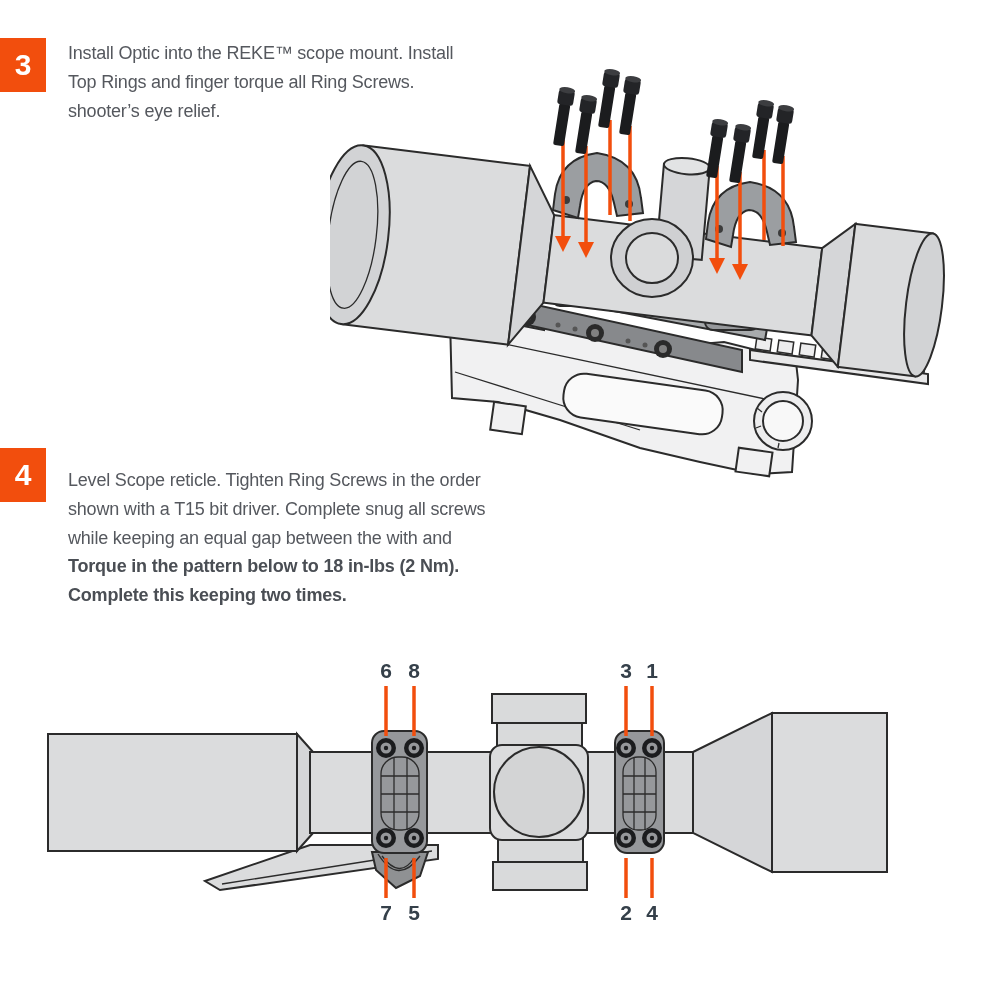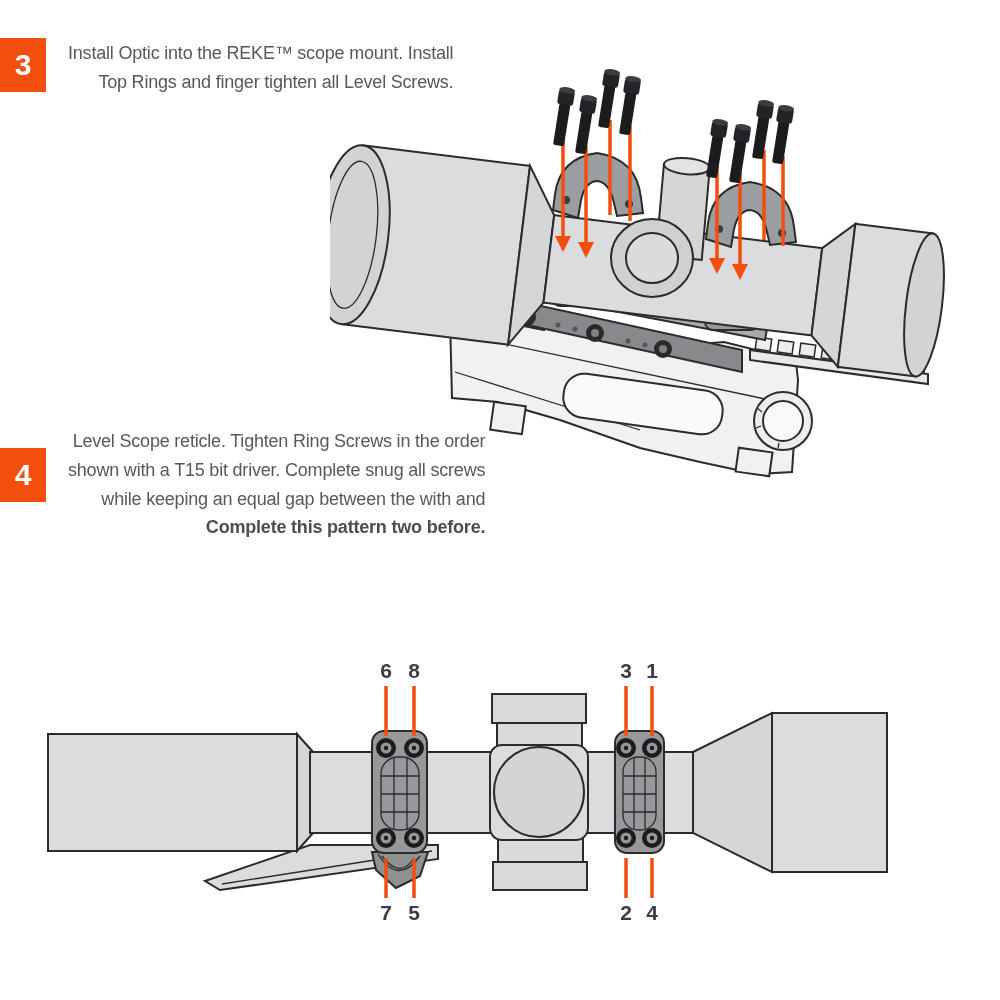--- a/index.html
+++ b/index.html
@@ -4,48 +4,50 @@
 <style>
   html,body{margin:0;padding:0;background:#ffffff;}
   #page{position:relative;width:1000px;height:1000px;background:#fff;overflow:hidden;
         font-family:"Liberation Sans",sans-serif;}
   .badge{position:absolute;left:0;width:46px;height:54px;background:#F24E0D;color:#fff;
          display:flex;align-items:center;justify-content:center;
          font-size:30px;font-weight:bold;}
   #badge-3{top:38px}
   #badge-4{top:448px}
   .step-text{position:absolute;left:68px;color:#55585E;font-size:18px;
-             letter-spacing:-0.2px;line-height:28.8px;white-space:nowrap;text-align:right;}
+             letter-spacing:-0.2px;line-height:28.8px;white-space:nowrap;}
   #step-3-text{top:39px}
-  #step-4-text{top:427px}
+  #step-4-text{top:466px}
   .bold-line{font-weight:bold;color:#4A4E54;}
   #top-diagram{position:absolute;left:330px;top:60px;width:660px;height:420px;}
   #bottom-diagram{position:absolute;left:30px;top:635px;width:940px;height:325px;}
   .torque-num{font-family:"Liberation Sans",sans-serif;font-size:21px;font-weight:bold;
               fill:#35404A;text-anchor:middle;}
   svg .outline{stroke:#2B2B2B;stroke-width:2;}
   svg .thin{stroke:#2B2B2B;stroke-width:1.3;fill:none;}
 </style>
 </head>
 <body>
 
 <div id="page">
 
   <div class="badge" id="badge-3">3</div>
   <div class="step-text" id="step-3-text">
     <div>Install Optic into the REKE™ scope mount. Install</div>
-    <div>Top Rings and finger tighten all Level Screws.</div>
+    <div>Top Rings and finger torque all Ring Screws.</div>
+    <div>shooter’s eye relief.</div>
   </div>
 
   <div class="badge" id="badge-4">4</div>
   <div class="step-text" id="step-4-text">
     <div>Level Scope reticle. Tighten Ring Screws in the order</div>
     <div>shown with a T15 bit driver. Complete snug all screws</div>
     <div>while keeping an equal gap between the with and</div>
-    <div class="bold-line">Complete this pattern two before.</div>
+    <div class="bold-line">Torque in the pattern below to 18 in-lbs (2 Nm).</div>
+    <div class="bold-line">Complete this keeping two times.</div>
   </div>
 
   <svg id="top-diagram" viewBox="330 60 660 420">
     <defs>
       <g id="screw-shape">
         <rect x="-5.5" y="0" width="11" height="42" rx="2" fill="#1B1C1E"></rect>
         <rect x="-8" y="-14" width="16" height="15" rx="3" fill="#232427"></rect>
         <ellipse cx="0" cy="-14" rx="8" ry="3" fill="#3C3D40"></ellipse>
       </g>
       <g id="ring-cap">

